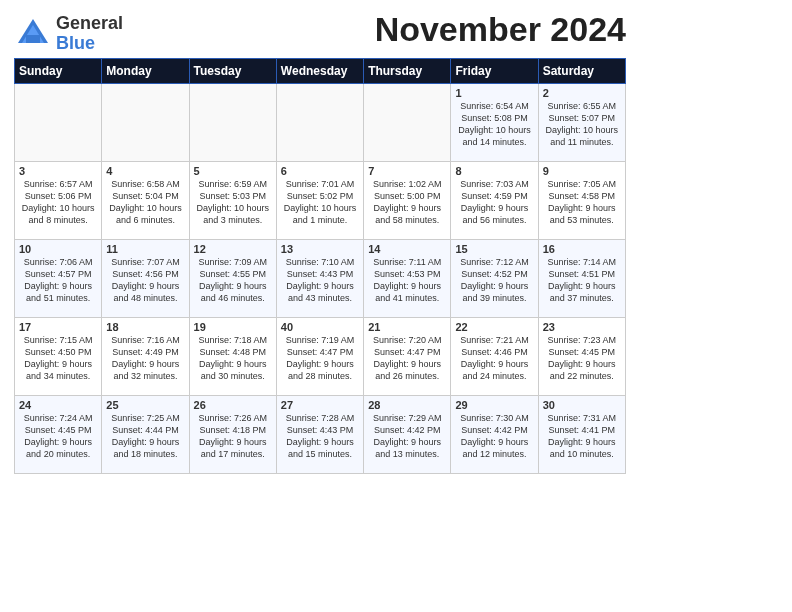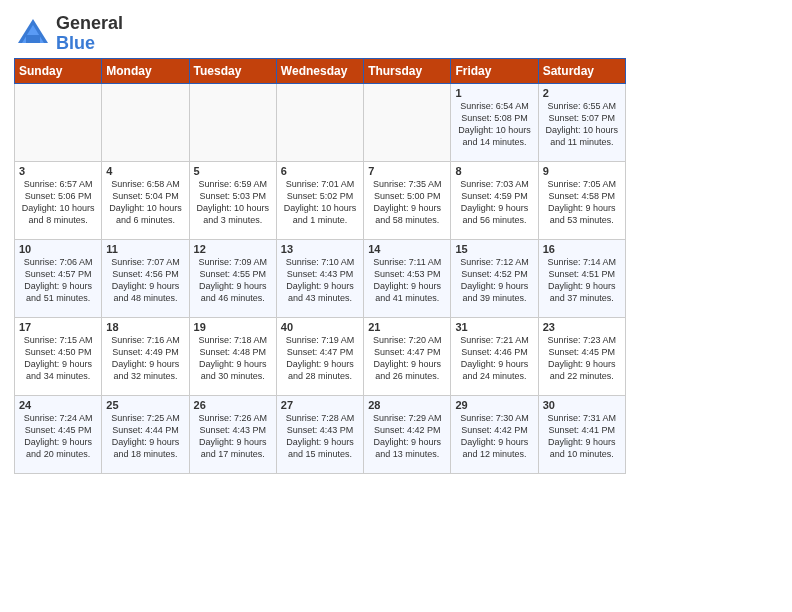--- a/index.html
+++ b/index.html
@@ -47,21 +47,21 @@
     .location-title {
       font-size: 16px;
       color: #444;
     }
     table {
       width: 100%;
       border-collapse: collapse;
       table-layout: fixed;
     }
     thead th {
-      background-color: #c2410c;
+      background-color: #0f172a;
       color: #fff;
       font-size: 12px;
       font-weight: bold;
       padding: 5px 4px;
       text-align: left;
       border: 1px solid #2a5bb5;
     }
     tbody td {
       border: 1px solid #ccc;
       vertical-align: top;
@@ -102,20 +102,21 @@
         <polygon points="19,4 34,28 4,28" fill="#3a7bd5"></polygon>
         <polygon points="19,10 30,28 8,28" fill="#5a9bf5"></polygon>
         <rect x="12" y="20" width="14" height="8" fill="#3a7bd5"></rect>
       </svg>
       <div class="logo-text">
         <div><span class="general">General</span></div>
         <div><span class="blue">Blue</span></div>
       </div>
     </div>
     <div class="title-block">
+      <div class="month-title">November 2024</div>
     </div>
   </div>
 
   <table>
     <thead>
       <tr>
         <th>Sunday</th>
         <th>Monday</th>
         <th>Tuesday</th>
         <th>Wednesday</th>
@@ -164,21 +165,21 @@
 Daylight: 10 hours and 3 minutes.</div>
           </td>
           <td>
             <span class="day-num">6</span>
             <div class="day-info">Sunrise: 7:01 AM
 Sunset: 5:02 PM
 Daylight: 10 hours and 1 minute.</div>
           </td>
           <td>
             <span class="day-num">7</span>
-            <div class="day-info">Sunrise: 7:35 AM
+            <div class="day-info">Sunrise: 1:02 AM
 Sunset: 5:00 PM
 Daylight: 9 hours and 58 minutes.</div>
           </td>
           <td>
             <span class="day-num">8</span>
             <div class="day-info">Sunrise: 7:03 AM
 Sunset: 4:59 PM
 Daylight: 9 hours and 56 minutes.</div>
           </td>
           <td>
@@ -257,21 +258,21 @@
 Sunset: 4:47 PM
 Daylight: 9 hours and 28 minutes.</div>
           </td>
           <td>
             <span class="day-num">21</span>
             <div class="day-info">Sunrise: 7:20 AM
 Sunset: 4:47 PM
 Daylight: 9 hours and 26 minutes.</div>
           </td>
           <td>
-            <span class="day-num">31</span>
+            <span class="day-num">22</span>
             <div class="day-info">Sunrise: 7:21 AM
 Sunset: 4:46 PM
 Daylight: 9 hours and 24 minutes.</div>
           </td>
           <td>
             <span class="day-num">23</span>
             <div class="day-info">Sunrise: 7:23 AM
 Sunset: 4:45 PM
 Daylight: 9 hours and 22 minutes.</div>
           </td>
@@ -285,21 +286,21 @@
           </td>
           <td>
             <span class="day-num">25</span>
             <div class="day-info">Sunrise: 7:25 AM
 Sunset: 4:44 PM
 Daylight: 9 hours and 18 minutes.</div>
           </td>
           <td>
             <span class="day-num">26</span>
             <div class="day-info">Sunrise: 7:26 AM
-Sunset: 4:43 PM
+Sunset: 4:18 PM
 Daylight: 9 hours and 17 minutes.</div>
           </td>
           <td>
             <span class="day-num">27</span>
             <div class="day-info">Sunrise: 7:28 AM
 Sunset: 4:43 PM
 Daylight: 9 hours and 15 minutes.</div>
           </td>
           <td>
             <span class="day-num">28</span>

